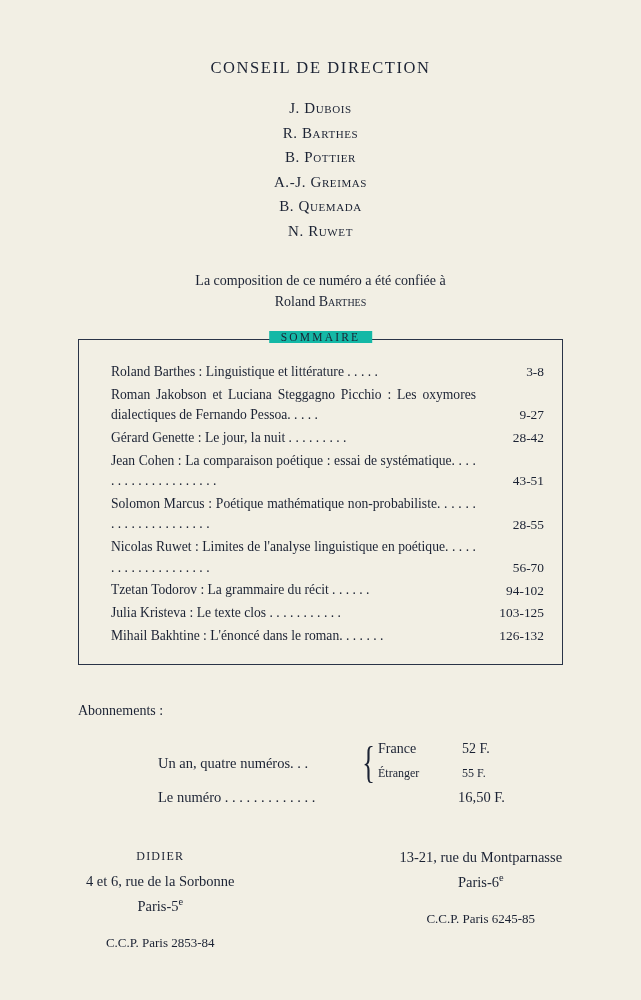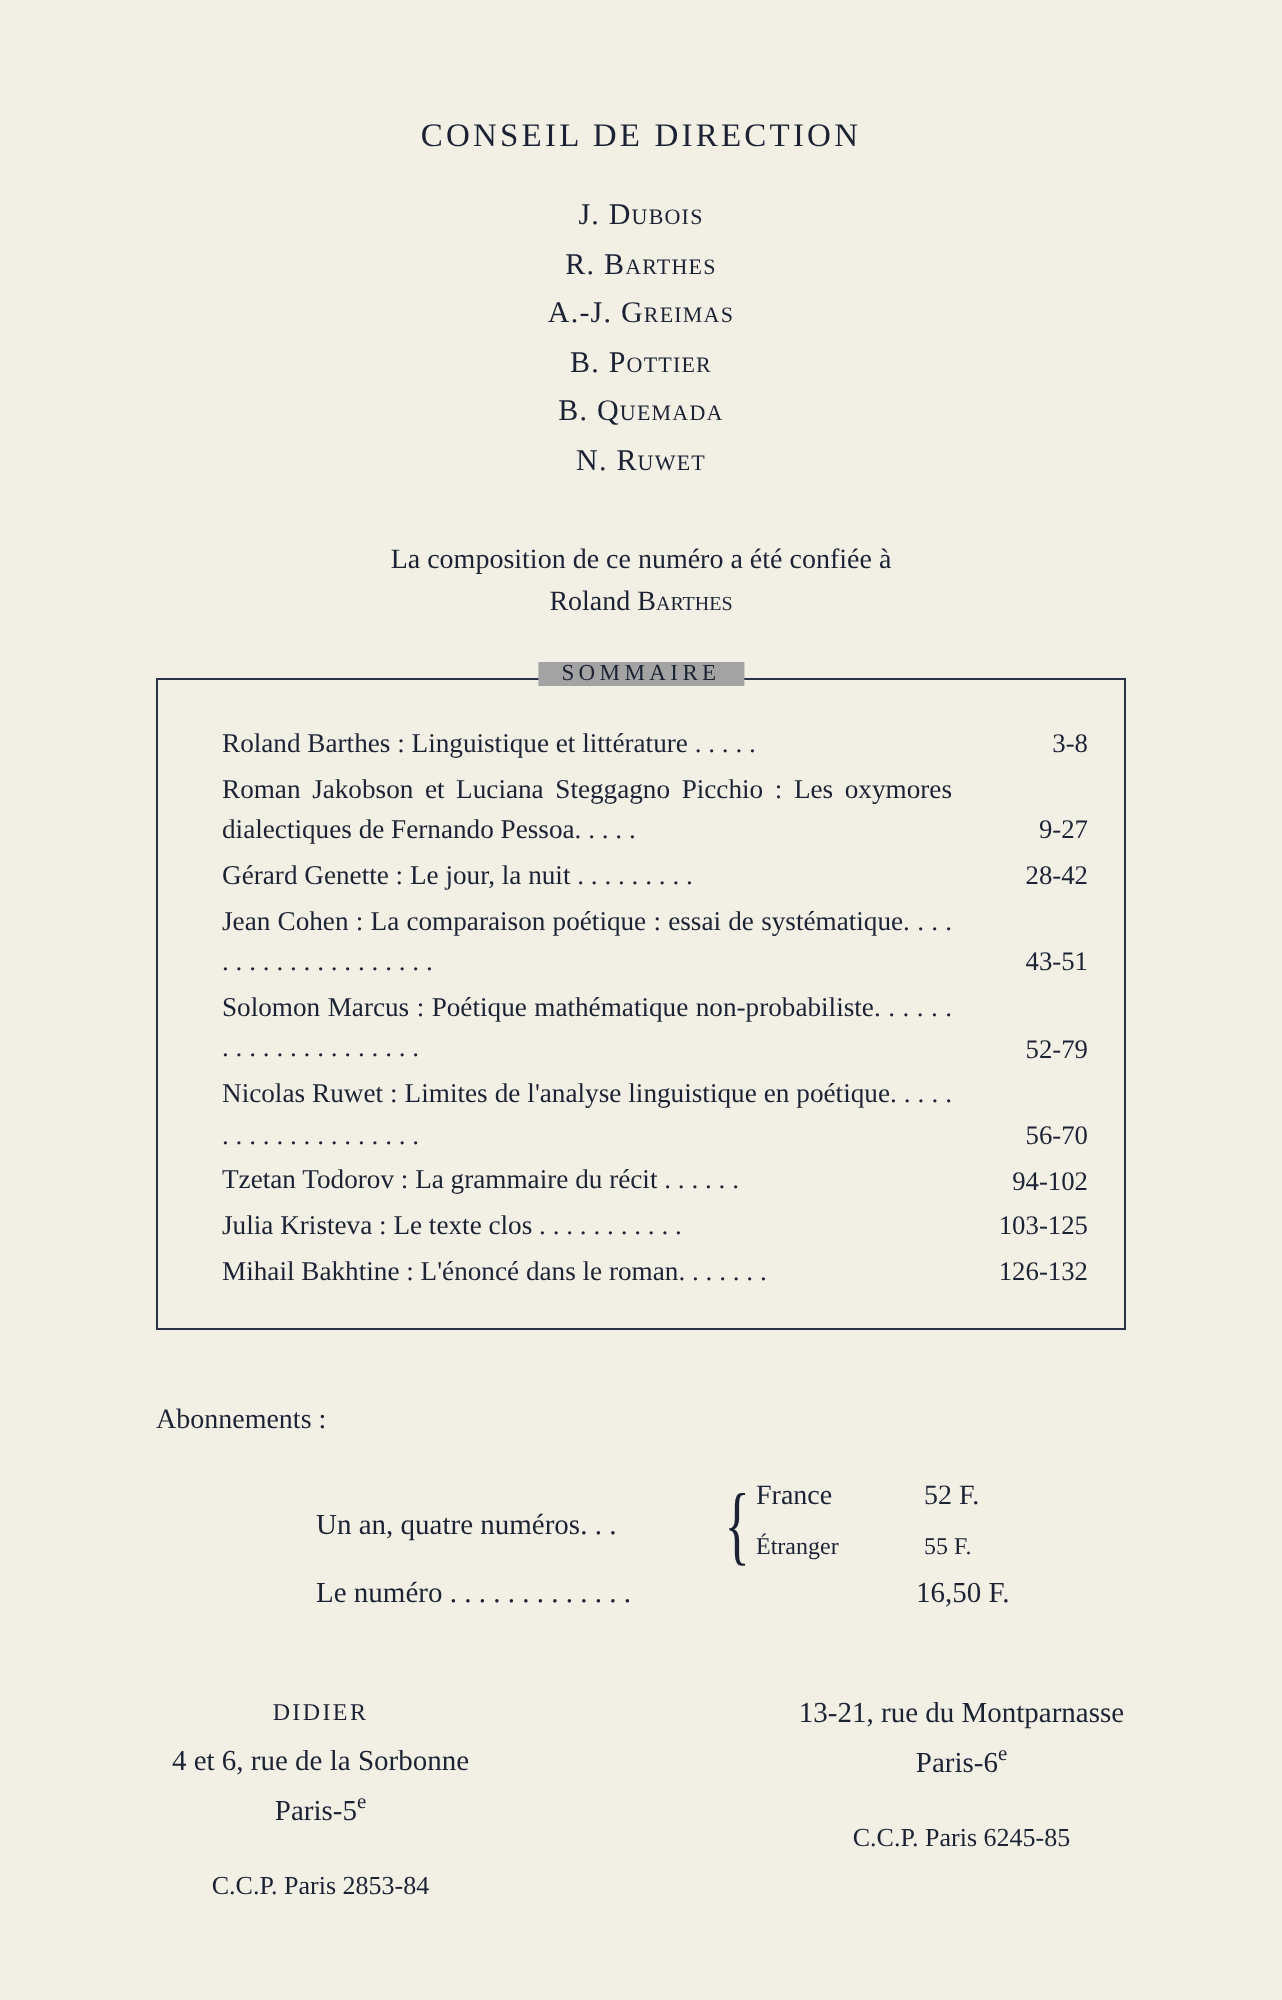--- a/index.html
+++ b/index.html
@@ -62,21 +62,21 @@
     margin: 26px 78px 0 78px;
     border: 1px solid #2a3347;
     padding: 22px 18px 16px 18px;
     box-sizing: border-box;
   }
   .toc-legend {
     position: absolute;
     top: -9px;
     left: 50%;
     transform: translateX(-50%);
-    background: #a3a3a3;
+    background: #14b8a6;
     padding: 0 12px;
     font-size: 11.5px;
     letter-spacing: 2.2px;
     font-variant: small-caps;
     text-transform: uppercase;
   }
   .toc-entry {
     display: flex;
     align-items: flex-start;
     justify-content: space-between;
@@ -192,26 +192,26 @@
   <div class="board-list">
     <div class="board-member">
       <span>J.</span>
       <span class="sc">Dubois</span>
     </div>
     <div class="board-member">
       <span>R.</span>
       <span class="sc">Barthes</span>
     </div>
     <div class="board-member">
+      <span>B.</span>
+      <span class="sc">Pottier</span>
+    </div>
+    <div class="board-member">
       <span>A.-J.</span>
       <span class="sc">Greimas</span>
-    </div>
-    <div class="board-member">
-      <span>B.</span>
-      <span class="sc">Pottier</span>
     </div>
     <div class="board-member">
       <span>B.</span>
       <span class="sc">Quemada</span>
     </div>
     <div class="board-member">
       <span>N.</span>
       <span class="sc">Ruwet</span>
     </div>
   </div>
@@ -237,21 +237,21 @@
     <div class="toc-entry">
       <div class="toc-text">Gérard Genette : Le jour, la nuit . . . . . . . . .</div>
       <div class="toc-pages">28-42</div>
     </div>
     <div class="toc-entry">
       <div class="toc-text">Jean Cohen : La comparaison poétique : essai de systématique. . . . . . . . . . . . . . . . . . . .</div>
       <div class="toc-pages">43-51</div>
     </div>
     <div class="toc-entry">
       <div class="toc-text">Solomon Marcus : Poétique mathématique non-probabiliste. . . . . . . . . . . . . . . . . . . . .</div>
-      <div class="toc-pages">52-79</div>
+      <div class="toc-pages">28-55</div>
     </div>
     <div class="toc-entry">
       <div class="toc-text">Nicolas Ruwet : Limites de l'analyse linguistique en poétique. . . . . . . . . . . . . . . . . . . .</div>
       <div class="toc-pages">56-70</div>
     </div>
     <div class="toc-entry">
       <div class="toc-text">Tzetan Todorov : La grammaire du récit . . . . . .</div>
       <div class="toc-pages">94-102</div>
     </div>
     <div class="toc-entry">

